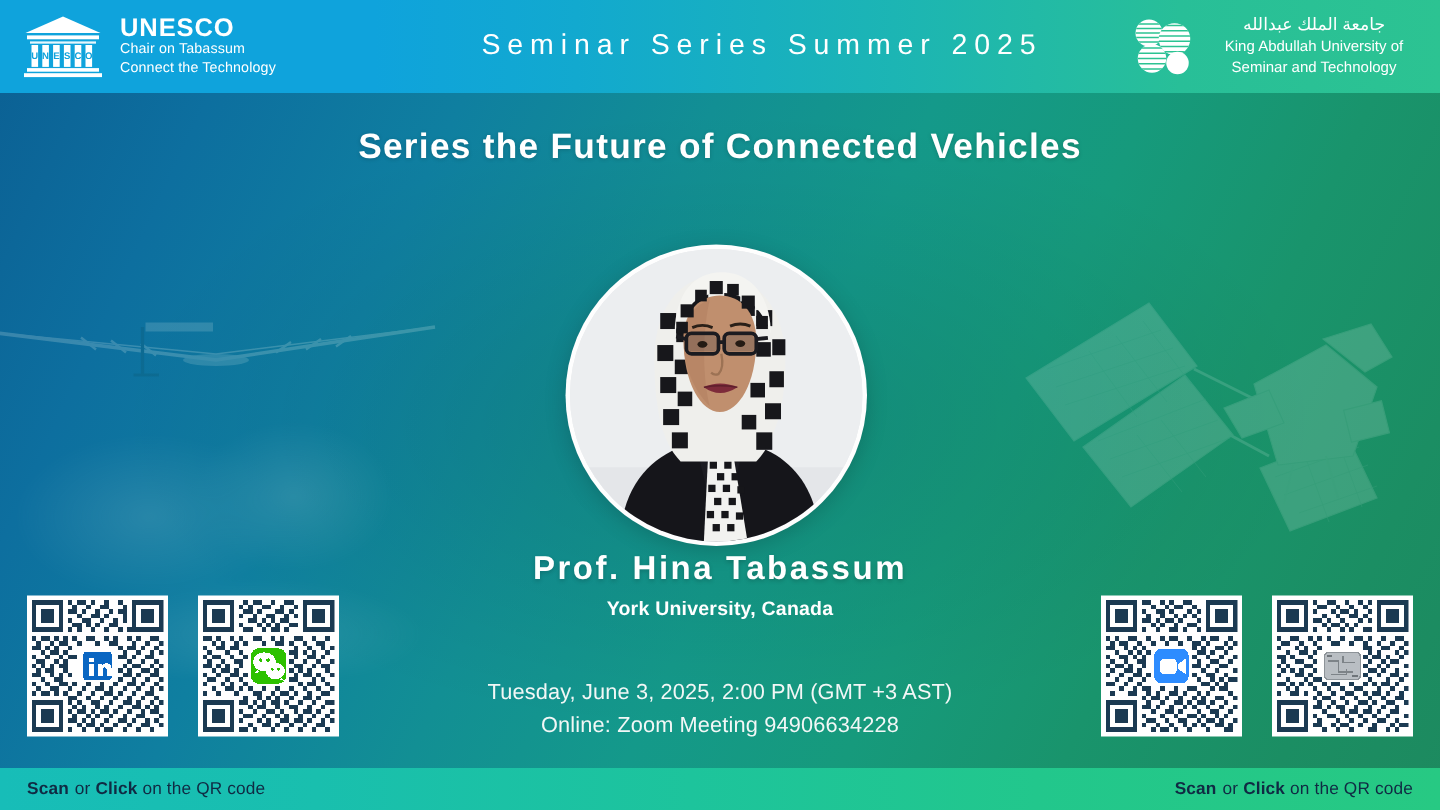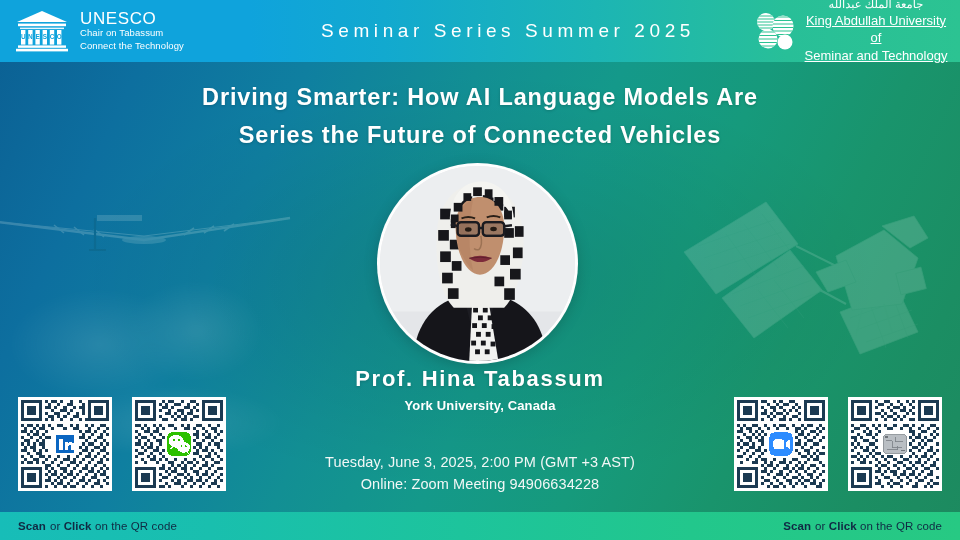--- a/index.html
+++ b/index.html
@@ -65,35 +65,35 @@
     width:960px; height:62px;
     background:linear-gradient(90deg,
       #0fa3dc 0%, #0fa3dc 26%, #12a9cf 40%,
       #1cb5b4 62%, #28bf98 82%, #2cc392 100%);
     display:flex; align-items:center;
     z-index:4;
   }
   .hdr-left { display:flex; align-items:center; padding-left:14px; width:262px; flex:none; }
   .unesco-mark { width:56px; height:44px; flex:none; }
   .unesco-txt { margin-left:10px; color:#ffffff; }
-  .unesco-name { font-size:17px; font-weight:normal; letter-spacing:0.6px; line-height:1.05; }
+  .unesco-name { font-size:17px; font-weight:bold; letter-spacing:0.6px; line-height:1.05; }
   .unesco-sub { font-size:9.5px; line-height:1.32; letter-spacing:0.1px; }
 
   .hdr-mid { flex:1; text-align:center; }
   .hdr-mid .series {
     color:#ffffff; font-size:19px; font-weight:500;
     letter-spacing:4.6px;
   }
 
   .hdr-right { width:206px; flex:none; display:flex; align-items:center; padding-right:10px; }
   .kaust-mark { width:42px; height:40px; flex:none; }
   .kaust-txt { margin-left:6px; color:#ffffff; text-align:center; flex:1; }
   .kaust-ar1 { font-size:11.5px; line-height:1.25; direction:rtl; }
   .kaust-ar2 { font-size:11.5px; line-height:1.25; direction:rtl; }
-  .kaust-en { font-size:13px; line-height:1.3; margin-top:1px;text-decoration:underline; }
+  .kaust-en { font-size:10px; line-height:1.3; margin-top:1px; }
 
   
   .title-wrap {
     position:absolute; left:0; top:78px; width:960px;
     text-align:center; z-index:3;
   }
   .title-line {
     color:#ffffff; font-size:23.5px; font-weight:bold;
     letter-spacing:0.85px; line-height:1.62;
     text-shadow:0 1px 3px rgba(0,0,0,0.18);
@@ -294,21 +294,20 @@
       </svg>
       <div class="kaust-txt">
         <div class="kaust-ar1">جامعة الملك عبدالله</div>
         <div class="kaust-en">King Abdullah University of</div>
         <div class="kaust-en">Seminar and Technology</div>
       </div>
     </div>
   </div>
 
   <div class="title-wrap">
-    <div class="title-line">Driving Smarter: How AI Language Models Are</div>
     <div class="title-line">Series the Future of Connected Vehicles</div>
   </div>
 
   <div class="portrait">
     <svg viewBox="0 0 201 201">
       <rect width="201" height="201" fill="#eceef0"></rect>
       <rect y="150" width="201" height="51" fill="#e4e6e9"></rect>
 
       <path d="M34,201 C36,160 58,140 86,133 L120,133 C150,140 170,162 172,201 Z" fill="#15151a"></path>
       <path d="M86,133 L103,201 L120,133 Z" fill="#1c1c22"></path>

